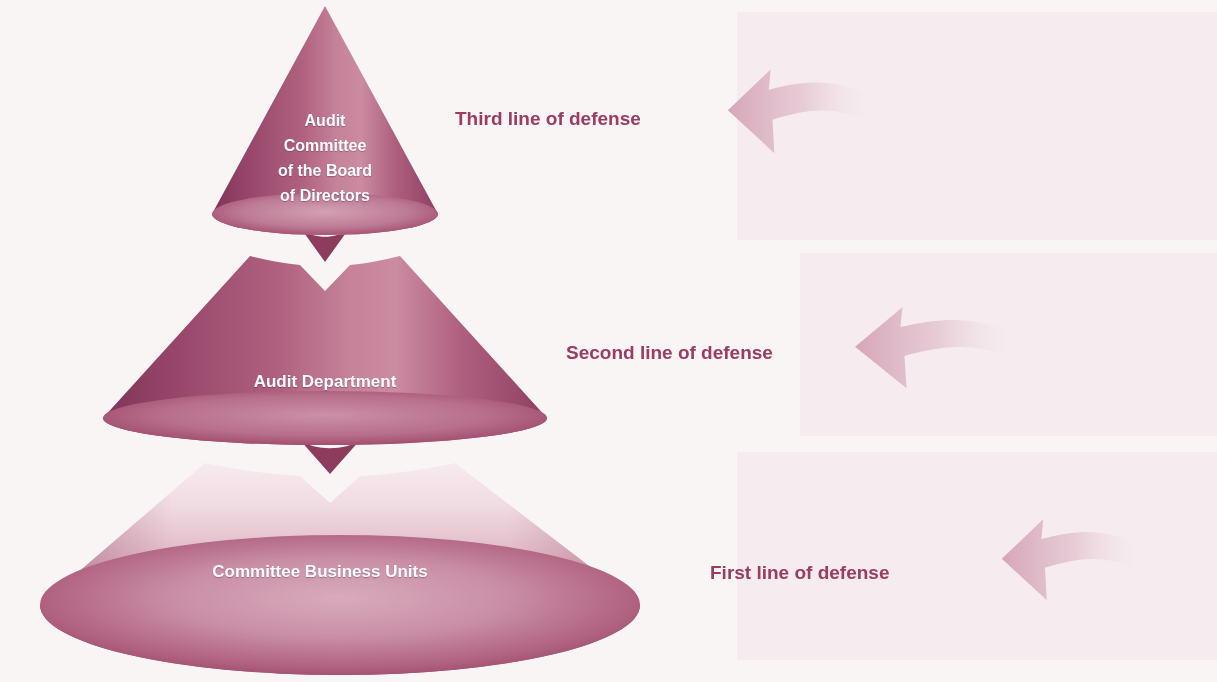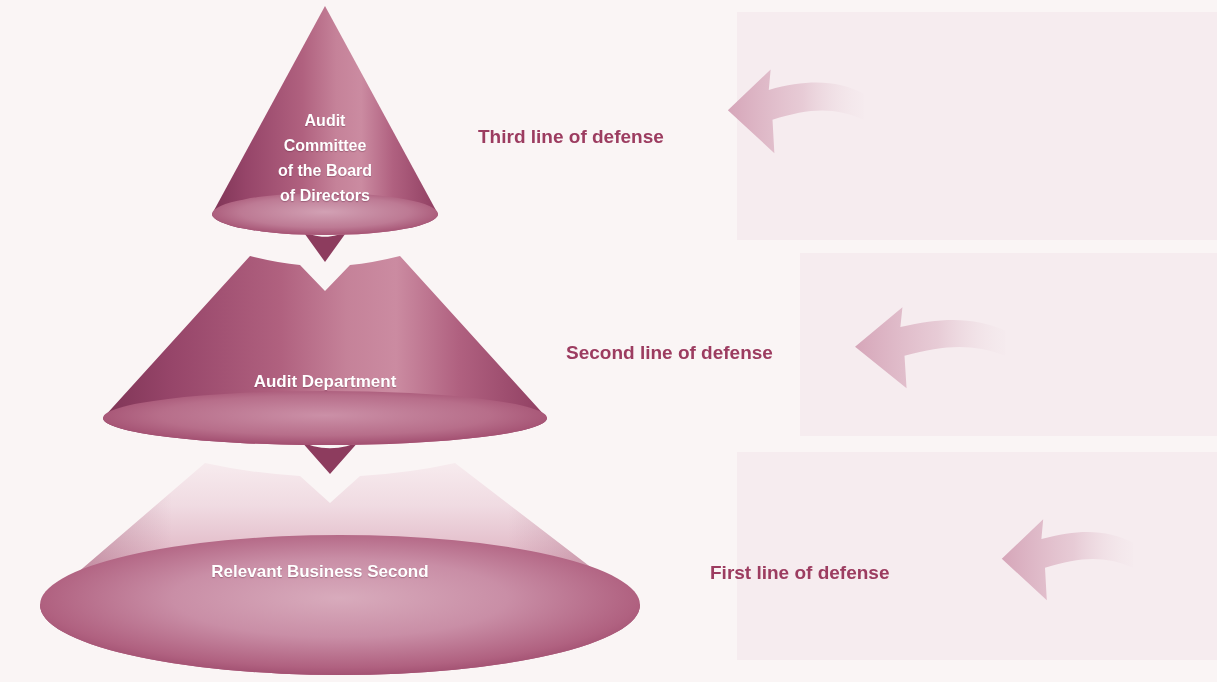--- a/index.html
+++ b/index.html
@@ -36,21 +36,21 @@
     left: 170px; top: 562px; width: 300px;
     font-size: 17px;
   }
   .defense-label {
     position: absolute;
     color: #9c3c60;
     font-weight: bold;
     font-size: 19px;
     white-space: nowrap;
   }
-  .defense-1 { left: 455px; top: 126px; margin-left: 23px; }
+  .defense-1 { left: 455px; top: 108px; }
   .defense-2 { left: 566px; top: 342px; }
   .defense-3 { left: 710px; top: 562px; }
 </style>
 </head>
 <body>
 
 <div class="stage">
 
   <svg class="pyramid-svg" width="1217" height="682" viewBox="0 0 1217 682">
     <defs>
@@ -137,19 +137,19 @@
     <use href="#arrow-shape" fill="url(#arrowGrad)" transform="translate(726,62) scale(0.93)"></use>
     <use href="#arrow-shape" fill="url(#arrowGrad)" transform="translate(853,300) scale(1.03,0.9)"></use>
     <use href="#arrow-shape" fill="url(#arrowGrad)" transform="translate(1000,512) scale(0.9)"></use>
   </svg>
 
   <div class="tier-label tier-label-top">Audit
 Committee
 of the Board
 of Directors</div>
   <div class="tier-label tier-label-middle">Audit Department</div>
-  <div class="tier-label tier-label-bottom">Relevant Business Second</div>
+  <div class="tier-label tier-label-bottom">Committee Business Units</div>
 
   <div class="defense-label defense-1">Third line of defense</div>
   <div class="defense-label defense-2">Second line of defense</div>
   <div class="defense-label defense-3">First line of defense</div>
 
 </div>
 
 </body></html>

